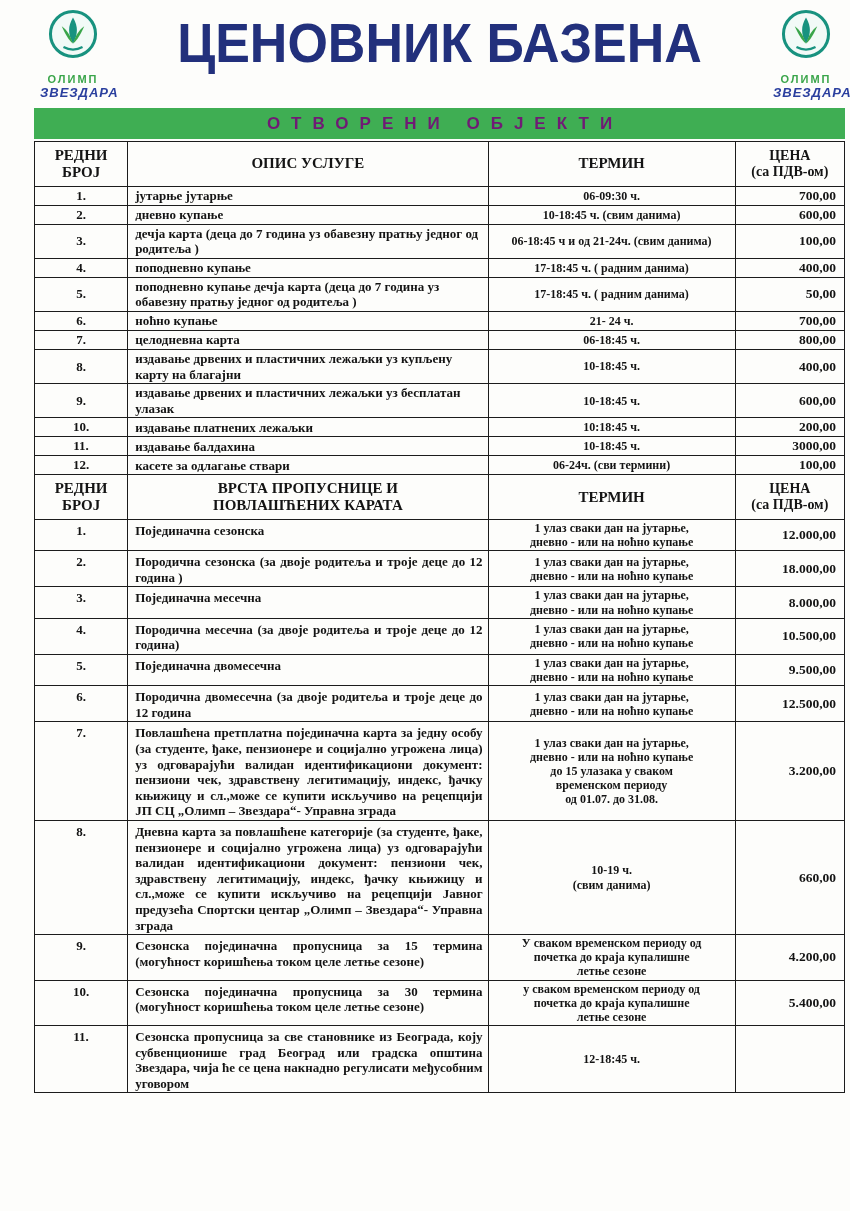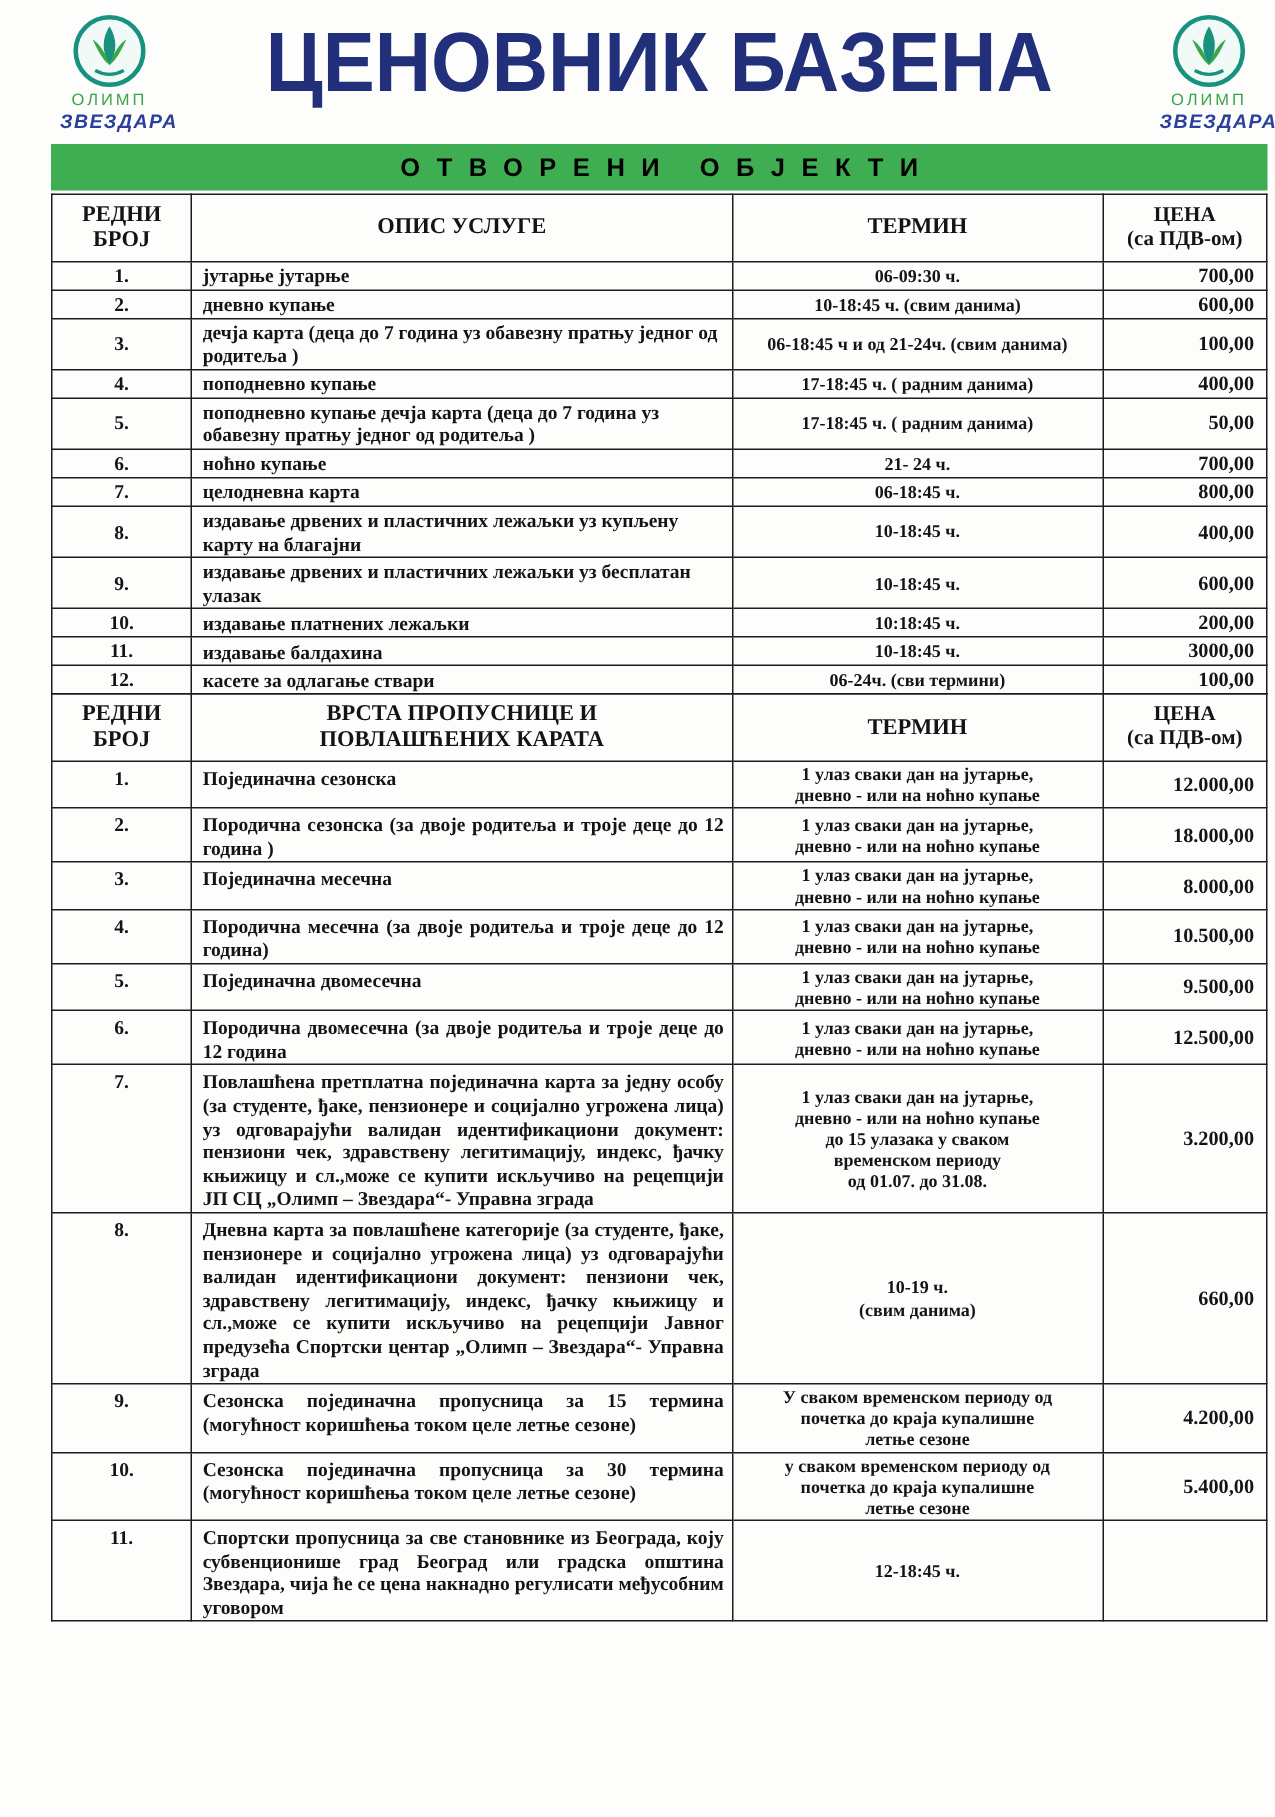--- a/index.html
+++ b/index.html
@@ -17,41 +17,41 @@
 
   
   .masthead {
     display: flex; align-items: flex-start; justify-content: space-between;
     padding: 2px 6px 4px 6px;
   }
   .logo { width: 66px; text-align: center; flex: 0 0 auto; }
   .logo svg { display: block; margin: 0 auto; }
   .logo-line1 {
     font-family: "Liberation Sans", sans-serif;
-    font-size: 11px; font-weight: normal; letter-spacing: 2px; color: #3aa54a; margin-top: 1px;
+    font-size: 11px; font-weight: bold; letter-spacing: 2px; color: #3aa54a; margin-top: 13px;
   }
   .logo-line2 {
     font-family: "Liberation Sans", sans-serif;
     font-size: 13px; font-weight: bold; letter-spacing: 1px; color: #2a3f9e; font-style: italic;
   }
   .page-title {
     flex: 1 1 auto; text-align: center;
     font-family: "Liberation Sans", sans-serif;
     font-weight: bold; font-size: 52px; line-height: 1.1;
     color: #22307c; letter-spacing: 0px;
     transform: scaleY(1.08);
     padding-top: 6px;
     white-space: nowrap;
   }
 
   
   .banner {
     background: #3fae53;
     border: 1px solid #2c8а3c;
-    color: #000000;
+    color: #701a75;
     font-family: "Liberation Sans", sans-serif;
     font-weight: bold;
     display: flex; align-items: center; justify-content: center;
     text-align: center;
   }
   .banner-open {
     height: 31px; font-size: 17px; letter-spacing: 11px; margin-top: 4px;
     padding-left: 11px; 
   }
   .banner-pools {
@@ -308,20 +308,20 @@
         <tr>
           <td class="num">10.</td>
           <td class="desc">Сезонска појединачна пропусница за 30 термина (могућност коришћења током целе летње сезоне)</td>
           <td class="term">у сваком временском периоду од
 почетка до краја купалишне
 летње сезоне</td>
           <td class="price">5.400,00</td>
         </tr>
         <tr>
           <td class="num">11.</td>
-          <td class="desc">Спортски пропусница за све становнике из Београда, коју субвенционише град Београд или градска општина Звездара, чија ће се цена накнадно регулисати међусобним уговором</td>
+          <td class="desc">Сезонска пропусница за све становнике из Београда, коју субвенционише град Београд или градска општина Звездара, чија ће се цена накнадно регулисати међусобним уговором</td>
           <td class="term">12-18:45 ч.</td>
           <td class="price"></td>
         </tr>
       </tbody>
   </table>
 
 </div>
 
 </body></html>

